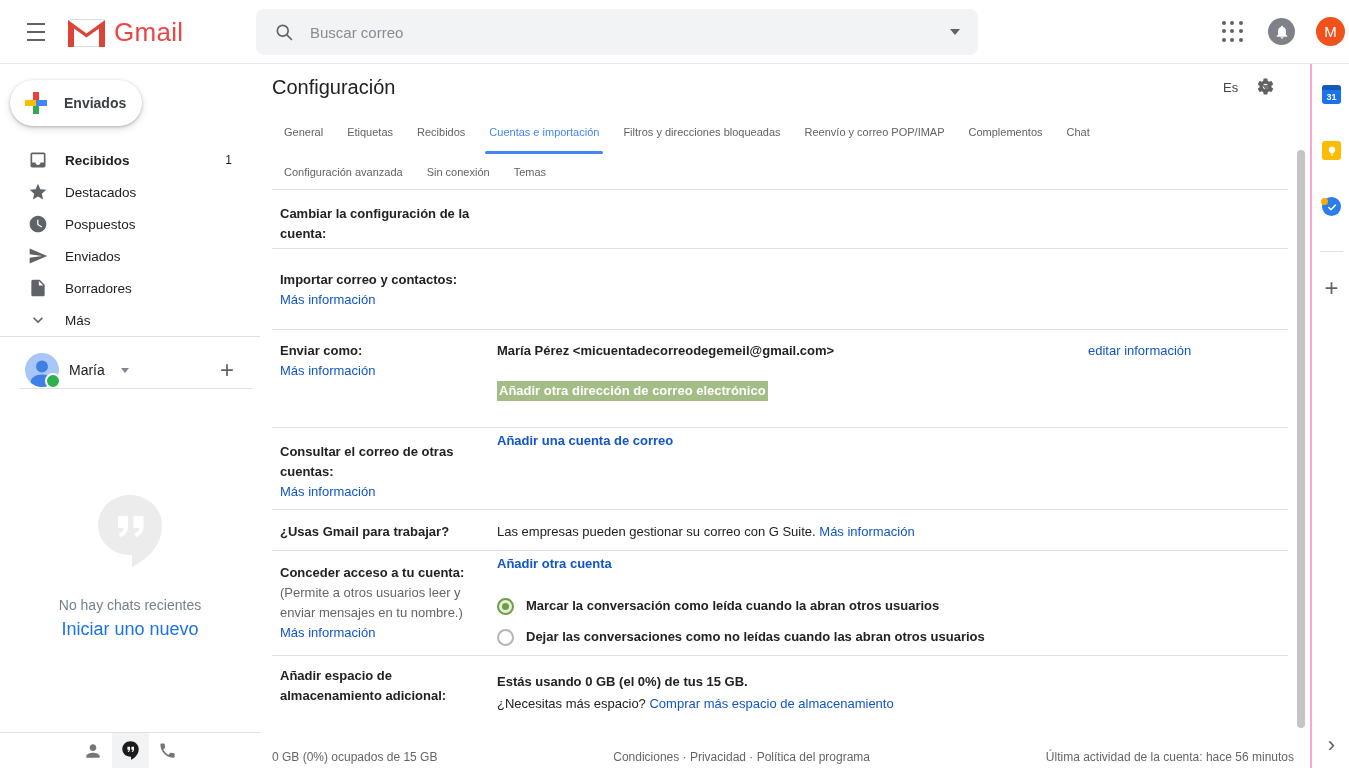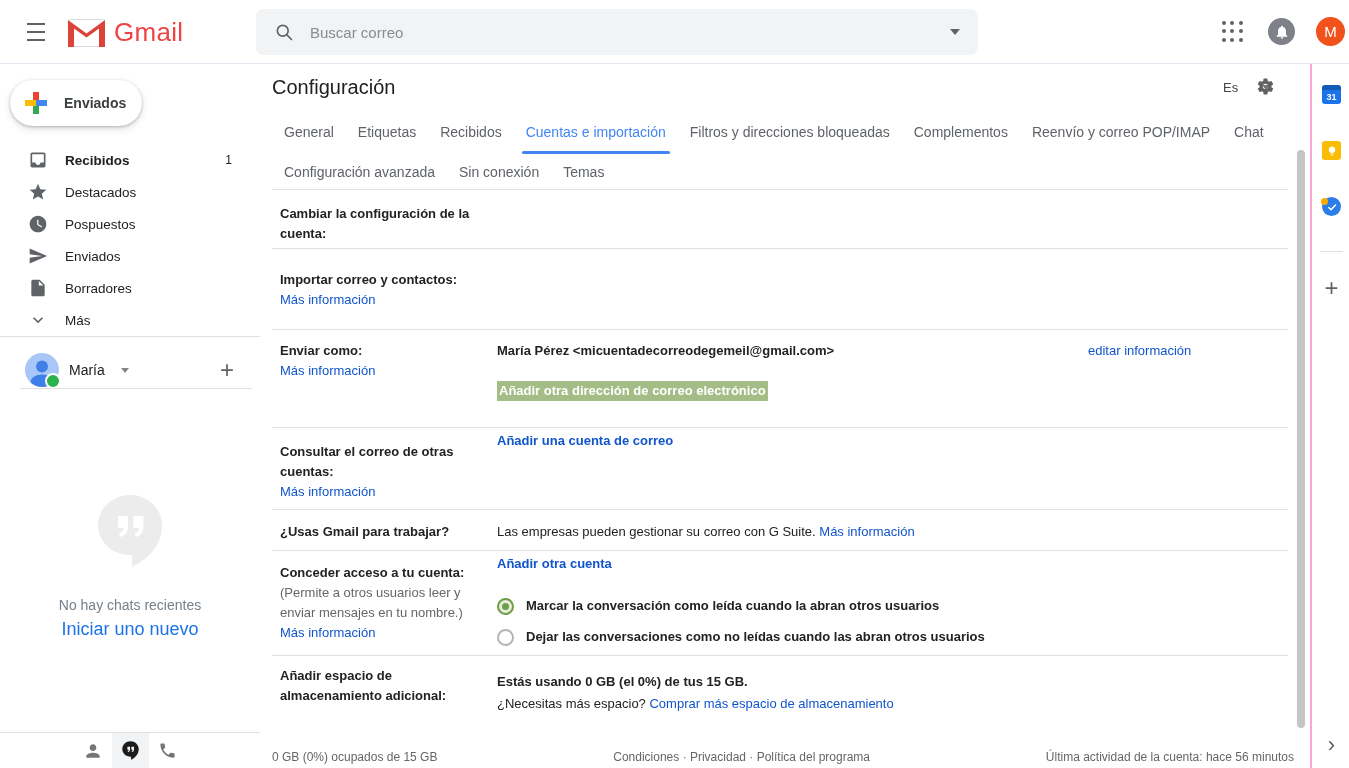--- a/index.html
+++ b/index.html
@@ -57,21 +57,21 @@
   .main{position:absolute;left:260px;top:64px;width:1050px;bottom:0;background:#fff}
   .page-title{position:absolute;left:12px;top:12px;font-size:20px;color:#202124}
   .lang{position:absolute;left:963px;top:16px;display:flex;align-items:center;gap:24px;cursor:pointer}
   .lang-label{font-size:13px;color:#444}
   .lang .caret-down{border-top-color:#757575;border-left-width:4px;border-right-width:4px;border-top-width:5px}
   .gear{position:absolute;left:996px;top:13px;width:19px;height:19px;color:#616161;cursor:pointer}
   .tabs-wrap{position:absolute;top:46px;left:12px;width:1016px;border-bottom:1px solid #e0e0e0}
   .tabs-row{display:flex;gap:16px;padding-left:8px}
   .tabs-row1{height:44px}
   .tabs-row2{height:35px}
-  .tab{position:relative;color:#5f6368;font-size:14px;padding:0 4px;display:flex;align-items:center;white-space:nowrap;cursor:pointer}
+  .tab{position:relative;color:#5f6368;font-size:11px;padding:0 4px;display:flex;align-items:center;white-space:nowrap;cursor:pointer}
   .tab.active{color:#4285f4}
   .tab.active::after{content:"";position:absolute;left:0;right:0;bottom:0;height:3px;background:#4285f4;border-radius:1.5px}
   .rows{position:absolute;top:126px;left:12px;width:1016px}
   .srow{display:flex;border-bottom:1px solid #e0e0e0}
   .srow.last{border-bottom:none}
   .scol-label{width:225px;flex-shrink:0;padding-left:8px;box-sizing:border-box;line-height:20px}
   .scol-body{flex:1;line-height:20px;position:relative}
   .slabel{font-weight:bold;color:#222}
   .snote{color:#666}
   .blue-link{color:#15c;cursor:pointer}
@@ -286,22 +286,22 @@
       </svg>
   </div>
 
   <div class="tabs-wrap">
     <div class="tabs-row tabs-row1">
       <span class="tab">General</span>
       <span class="tab">Etiquetas</span>
       <span class="tab">Recibidos</span>
       <span class="tab active">Cuentas e importación</span>
       <span class="tab">Filtros y direcciones bloqueadas</span>
+      <span class="tab">Reenvío y correo POP/IMAP</span>
       <span class="tab">Complementos</span>
-      <span class="tab">Reenvío y correo POP/IMAP</span>
       <span class="tab">Chat</span>
     </div>
     <div class="tabs-row tabs-row2">
       <span class="tab">Configuración avanzada</span>
       <span class="tab">Sin conexión</span>
       <span class="tab">Temas</span>
     </div>
   </div>
 
   <div class="rows">

